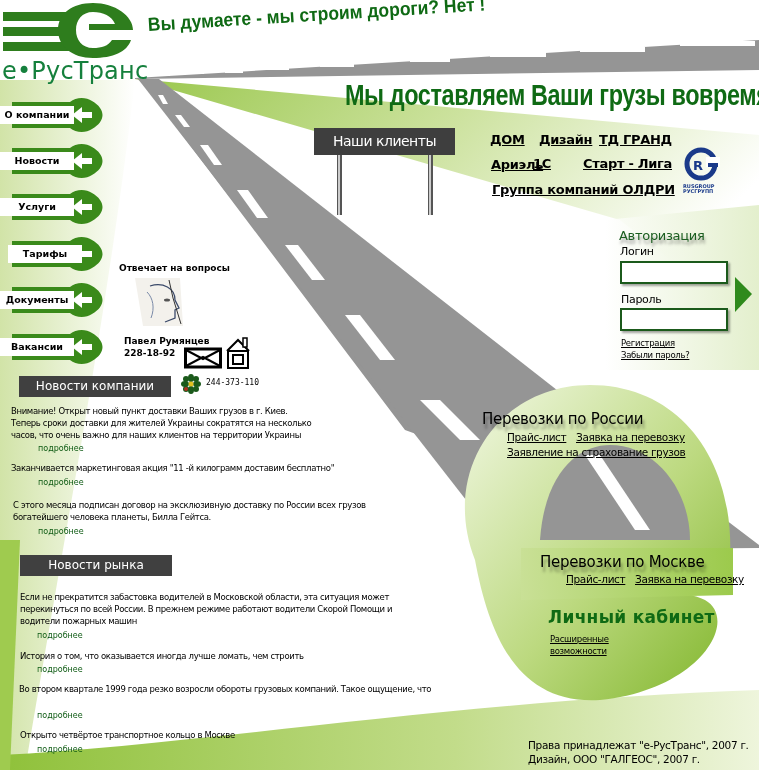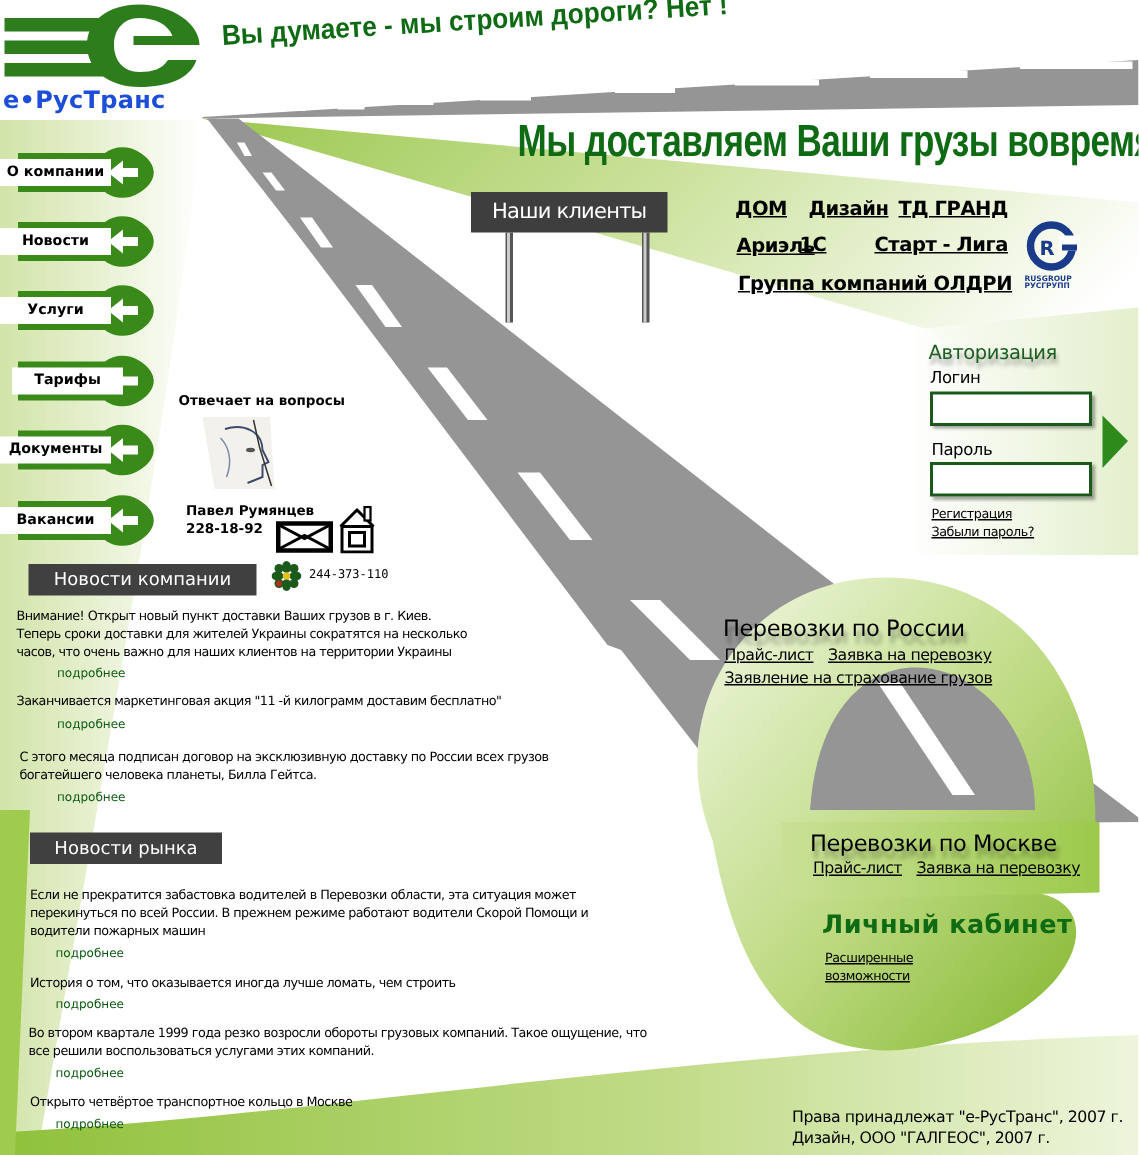--- a/index.html
+++ b/index.html
@@ -3,49 +3,49 @@
 <meta charset="utf-8">
 <style>
   * { box-sizing: border-box; margin: 0; padding: 0; }
   html, body { width: 759px; height: 770px; overflow: hidden; background: #ffffff; }
   body { position: relative; font-family: "DejaVu Sans", sans-serif; color: #000; }
   .abs { position: absolute; }
   svg.bg { position: absolute; left: 0; top: 0; }
   a, .lnk { color: #000; text-decoration: underline; cursor: pointer; }
 
   
-  .logo-text { left: 2px; top: 57px; font-family: "DejaVu Sans", sans-serif; font-weight: bold; font-size: 16px; color: #1d4ed8; letter-spacing: 0.2px; }
+  .logo-text { left: 2px; top: 57px; font-family: "DejaVu Sans", sans-serif; font-weight: normal; font-size: 24px; color: #15803d; letter-spacing: 0.2px; }
   .slogan1 { left: 148px; top: 14px; font-family: "Liberation Sans", sans-serif; font-weight: bold; font-size: 19px; color: #0f6a14; transform: rotate(-3.5deg) scaleX(0.92); transform-origin: left center; white-space: nowrap; }
   .slogan2 { left: 345px; top: 78px; font-family: "Liberation Sans", sans-serif; font-weight: bold; font-size: 30px; color: #0f6a14; transform: scaleX(0.78); transform-origin: left center; white-space: nowrap; letter-spacing: -0.5px; }
 
   
   .menu-item { left: 0; width: 104px; height: 36px; }
   .menu-label { position: absolute; left: 0; top: 9px; width: 74px; height: 18px; background: #fff; font-family: "DejaVu Sans", sans-serif; font-weight: bold; font-size: 9.5px; text-align: center; line-height: 18px; white-space: nowrap; }
 
   
   .ask { left: 119px; top: 263px; font-weight: bold; font-size: 9px; white-space: nowrap; }
   .person-name { left: 124px; top: 336px; font-weight: bold; font-size: 9px; }
   .person-phone { left: 124px; top: 348px; font-weight: bold; font-size: 9px; }
   .icq-num { left: 206px; top: 378px; font-family: "DejaVu Sans Mono", monospace; font-size: 8px; }
 
   .section-title { background: #404040; color: #fff; font-family: "DejaVu Sans", sans-serif; font-size: 12px; text-align: center; }
 
   .news { font-family: "DejaVu Sans", sans-serif; font-size: 8.5px; line-height: 12px; letter-spacing: -0.35px; white-space: nowrap; }
   .more { font-size: 8px; color: #0d5a12; }
 
-  .clients-sign { left: 314px; top: 128px; width: 131px; height: 27px; background: #3e3e3e; color: #fff; font-size: 14px; line-height: 27px; text-align: center; letter-spacing: -0.5px; }
+  .clients-sign { left: 314px; top: 128px; width: 141px; height: 27px; background: #3e3e3e; color: #fff; font-size: 14px; line-height: 27px; text-align: center; letter-spacing: -0.5px; }
   .client { font-size: 13px; letter-spacing: -0.3px; white-space: nowrap; font-weight: bold; }
 
   .auth-title { left: 619px; top: 228px; font-size: 13px; font-weight: normal; color: #1b5e20; letter-spacing: -0.3px; text-shadow: 1px 4px 3px rgba(0,0,0,0.35); }
   .auth-label { font-size: 11px; letter-spacing: -0.3px; }
   .auth-input { width: 108px; height: 23px; border: 2px solid #1b5a1b; background: #fff; box-shadow: 2px 2px 2px rgba(0,0,0,0.35); font-size: 11px; padding: 2px 4px; outline: none; }
   .auth-link { font-size: 8.5px; letter-spacing: -0.3px; }
 
   .cargo-title { font-size: 15px; letter-spacing: -0.3px; text-shadow: 2px 5px 3px rgba(0,0,0,0.35); white-space: nowrap; }
-  .cargo-link { font-size: 10.5px; letter-spacing: -0.35px; white-space: nowrap; }
+  .cargo-link { font-size: 10.5px; letter-spacing: -0.35px; white-space: nowrap; margin-left: 24px; }
 
   .cabinet { left: 548px; top: 607px; font-family: "DejaVu Sans", sans-serif; font-weight: bold; font-size: 17px; color: #0f6a14; letter-spacing: 0.3px; white-space: nowrap; }
   .cab-link { font-size: 8.5px; letter-spacing: -0.3px; }
 
   .footer { left: 528px; top: 738px; font-size: 10.5px; line-height: 14px; letter-spacing: -0.3px; white-space: nowrap; }
 </style>
 </head>
 <body>
 
 <svg class="bg" width="759" height="770" viewBox="0 0 759 770">
@@ -236,37 +236,36 @@
   <div>Заканчивается маркетинговая акция "11 -й килограмм доставим бесплатно"</div>
 </div>
 <div class="abs more" style="left:38px;top:478px">подробнее</div>
 
 <div class="abs news" style="left:13px;top:499px">
   <div>С этого месяца подписан договор на эксклюзивную доставку по России всех грузов</div>
   <div>богатейшего человека планеты, Билла Гейтса.</div>
 </div>
 <div class="abs more" style="left:38px;top:527px">подробнее</div>
 
-<div class="abs section-title" style="left:20px;top:555px;width:128px;height:21px;line-height:21px">Новости рынка</div>
+<div class="abs section-title" style="left:20px;top:555px;width:152px;height:21px;line-height:21px">Новости рынка</div>
 
 <div class="abs news" style="left:20px;top:591px">
-  <div>Если не прекратится забастовка водителей в Перевозки области, эта ситуация может</div>
+  <div>Если не прекратится забастовка водителей в Московской области, эта ситуация может</div>
   <div>перекинуться по всей России. В прежнем режиме работают водители Скорой Помощи и</div>
   <div>водители пожарных машин</div>
 </div>
 <div class="abs more" style="left:37px;top:631px">подробнее</div>
 
 <div class="abs news" style="left:20px;top:650px">
   <div>История о том, что оказывается иногда лучше ломать, чем строить</div>
 </div>
 <div class="abs more" style="left:37px;top:665px">подробнее</div>
 
 <div class="abs news" style="left:19px;top:683px">
   <div>Во втором квартале 1999 года резко возросли обороты грузовых компаний. Такое ощущение, что</div>
-  <div>все решили воспользоваться услугами этих компаний.</div>
 </div>
 <div class="abs more" style="left:37px;top:711px">подробнее</div>
 
 <div class="abs news" style="left:20px;top:729px">
   <div>Открыто четвёртое транспортное кольцо в Москве</div>
 </div>
 <div class="abs more" style="left:37px;top:745px">подробнее</div>
 
 <div class="abs clients-sign">Наши клиенты</div>
 <a class="abs client" style="left:490px;top:132px">ДОМ</a>

